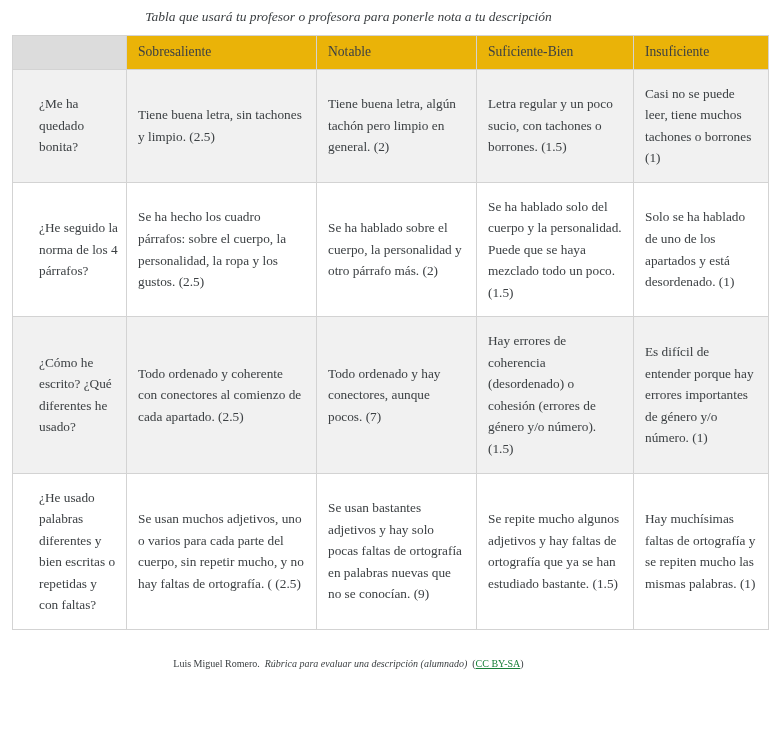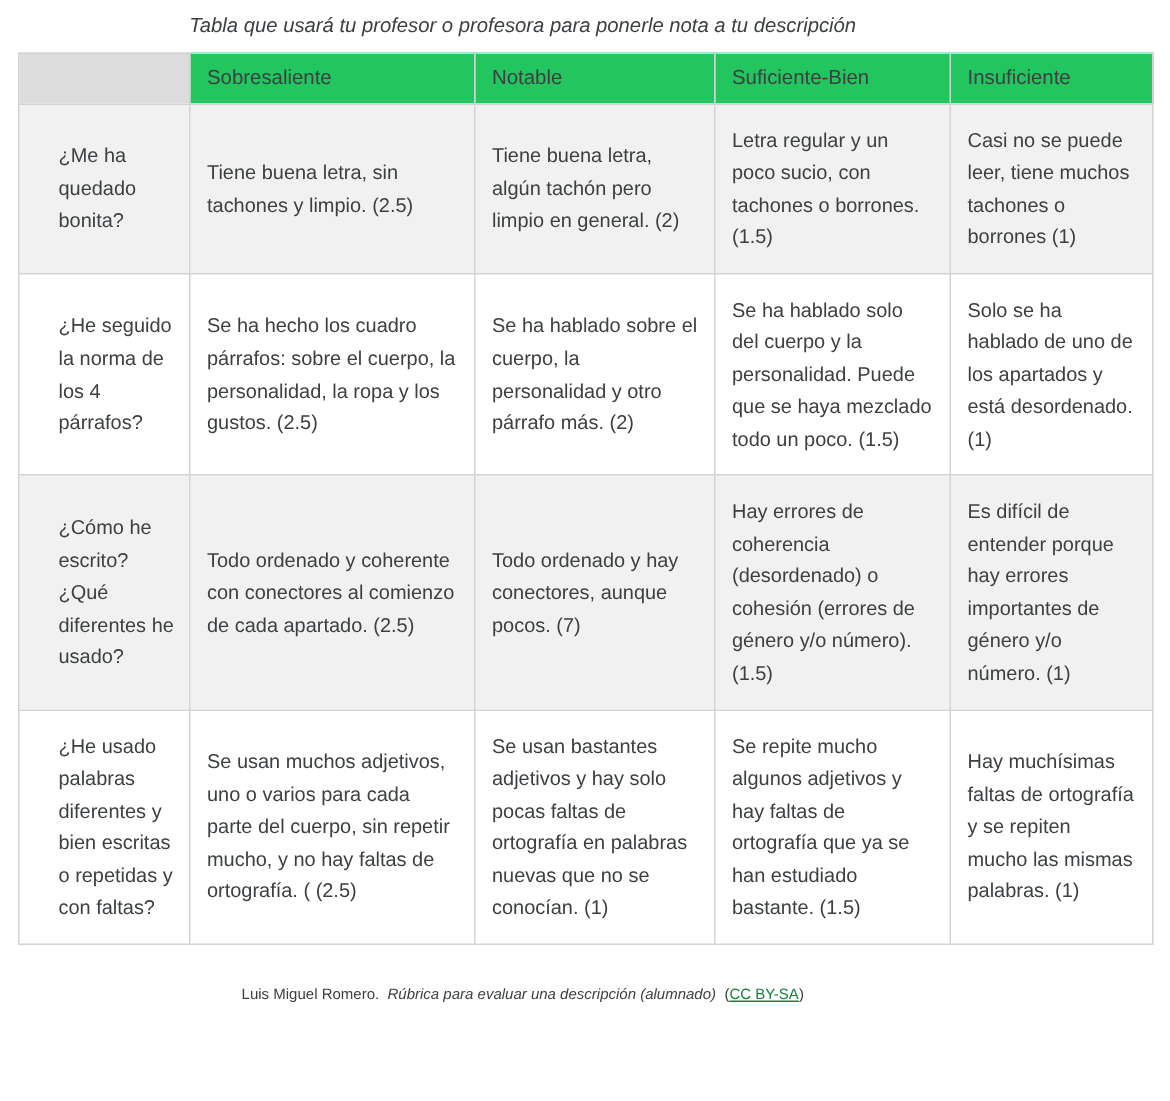--- a/index.html
+++ b/index.html
@@ -13,20 +13,21 @@
     font-family: "Liberation Sans", sans-serif;
     color: #3c4043;
     overflow: hidden;
   }
 
   .page {
     width: 697px;
     height: 734px;
     position: relative;
     box-sizing: border-box;
+    font-family: Liberation Serif, serif;
   }
 
   .table-caption {
     text-align: center;
     font-style: italic;
     font-size: 13.5px;
     color: #3c4043;
     padding-top: 8px;
     padding-bottom: 9px;
     line-height: 1.3;
@@ -55,21 +56,21 @@
     border: 1px solid #d3d3d3;
     vertical-align: middle;
     text-align: left;
     font-size: 13.3px;
     line-height: 1.62;
     font-weight: normal;
     box-sizing: border-box;
   }
 
   table.rubric thead th {
-    background: #22c55e;
+    background: #eab308;
     height: 34px;
     padding: 4px 10px 4px 11px;
     color: #3c4043;
     font-size: 13.6px;
   }
   table.rubric thead th.corner-cell {
     background: #dcdcdc;
   }
 
   table.rubric tbody tr.row-shaded td { background: #f1f1f1; }
@@ -149,21 +150,21 @@
           <td class="criteria-cell">¿Cómo he escrito? ¿Qué diferentes he usado?</td>
           <td>Todo ordenado y coherente con conectores al comienzo de cada apartado. (2.5)</td>
           <td>Todo ordenado y hay conectores, aunque pocos. (7)</td>
           <td>Hay errores de coherencia (desordenado) o cohesión (errores de género y/o número). (1.5)</td>
           <td>Es difícil de entender porque hay errores importantes de género y/o número. (1)</td>
         </tr>
 
         <tr class="row-plain">
           <td class="criteria-cell">¿He usado palabras diferentes y bien escritas o repetidas y con faltas?</td>
           <td>Se usan muchos adjetivos, uno o varios para cada parte del cuerpo, sin repetir mucho, y no hay faltas de ortografía. ( (2.5)</td>
-          <td>Se usan bastantes adjetivos y hay solo pocas faltas de ortografía en palabras nuevas que no se conocían. (1)</td>
+          <td>Se usan bastantes adjetivos y hay solo pocas faltas de ortografía en palabras nuevas que no se conocían. (9)</td>
           <td>Se repite mucho algunos adjetivos y hay faltas de ortografía que ya se han estudiado bastante. (1.5)</td>
           <td>Hay muchísimas faltas de ortografía y se repiten mucho las mismas palabras. (1)</td>
         </tr>
 
       </tbody>
     </table>
   </div>
 
   <div class="attribution">
     <span>Luis Miguel Romero.</span>

